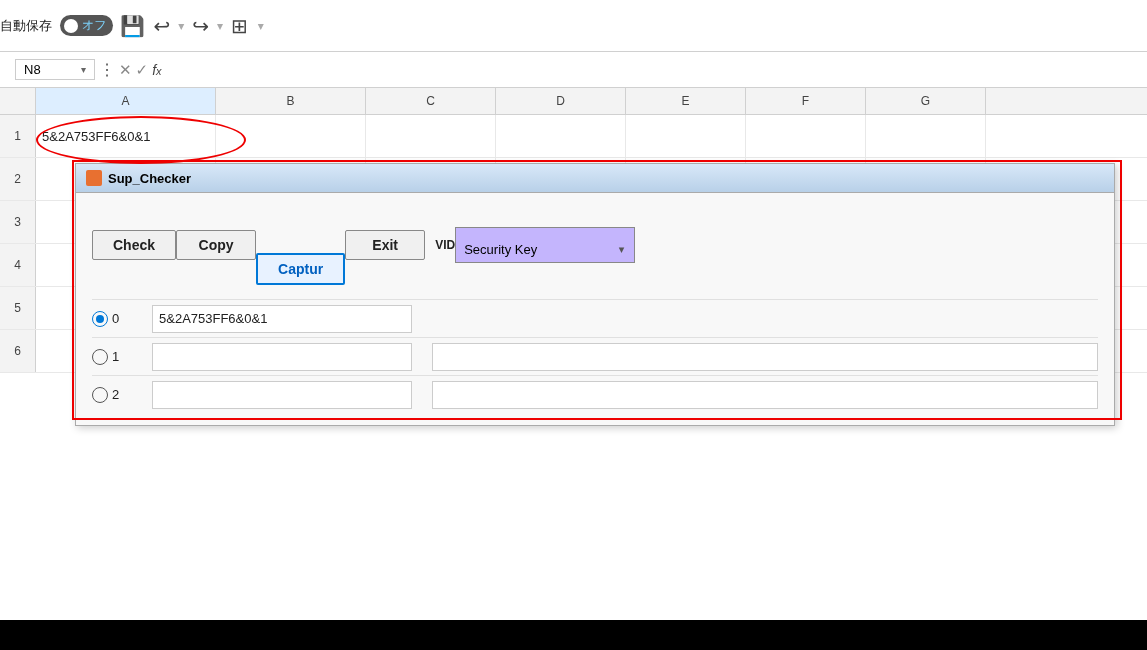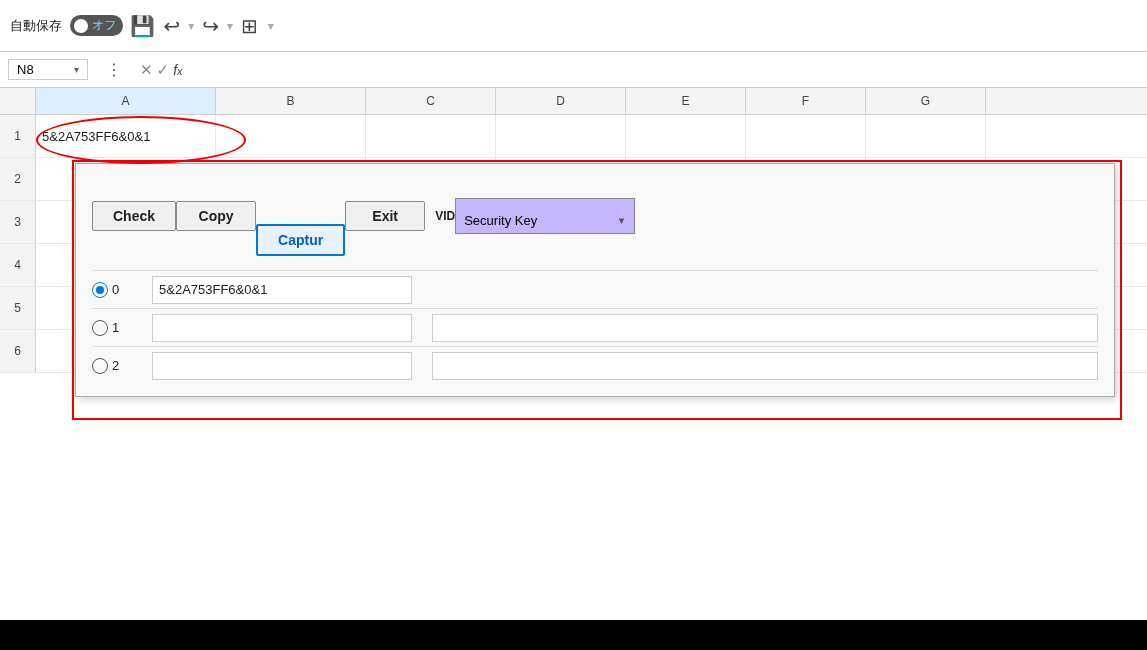--- a/index.html
+++ b/index.html
@@ -14,21 +14,21 @@
       background: #f3f3f3;
       width: 1147px;
       height: 620px;
       display: flex;
       flex-direction: column;
     }
     
     .toolbar {
       background: #fff;
       border-bottom: 1px solid #d0d0d0;
-      padding: 6px 10px;
+      padding: 6px 0;
       display: flex;
       align-items: center;
       gap: 8px;
       height: 52px;
     }
     .autosave-label {
       font-size: 13px;
       color: #222;
       white-space: nowrap;
     }
@@ -57,22 +57,22 @@
       user-select: none;
     }
 
     
     .formula-bar {
       background: #fff;
       border-bottom: 1px solid #d0d0d0;
       display: flex;
       align-items: center;
       height: 36px;
-      padding: 0 8px;
-      gap: 14px;
+      padding: 0 15px;
+      gap: 0;
     }
     .cell-ref-box {
       border: 1px solid #ccc;
       padding: 2px 8px;
       font-size: 13px;
       width: 80px;
       display: flex;
       align-items: center;
       justify-content: space-between;
       background: #fff;
@@ -455,20 +455,24 @@
         <div class="grid-cell col-f"></div>
         <div class="grid-cell col-g"></div>
       </div>
     </div>
 
     <div class="red-oval"></div>
 
     <div class="red-rect"></div>
 
     <div class="sup-checker">
+      <div class="sup-checker-title">
+        <span class="title-icon"></span>
+        <span>Sup_Checker</span>
+      </div>
       <div class="sup-checker-body">
 
         <div class="button-row">
           <button class="btn">Check</button>
           <button class="btn">Copy</button>
           <button class="btn btn-active">Captur</button>
           <button class="btn">Exit</button>
           <span class="vid-label">VID</span>
           <div class="vid-dropdown">
             <span>Security Key</span>

